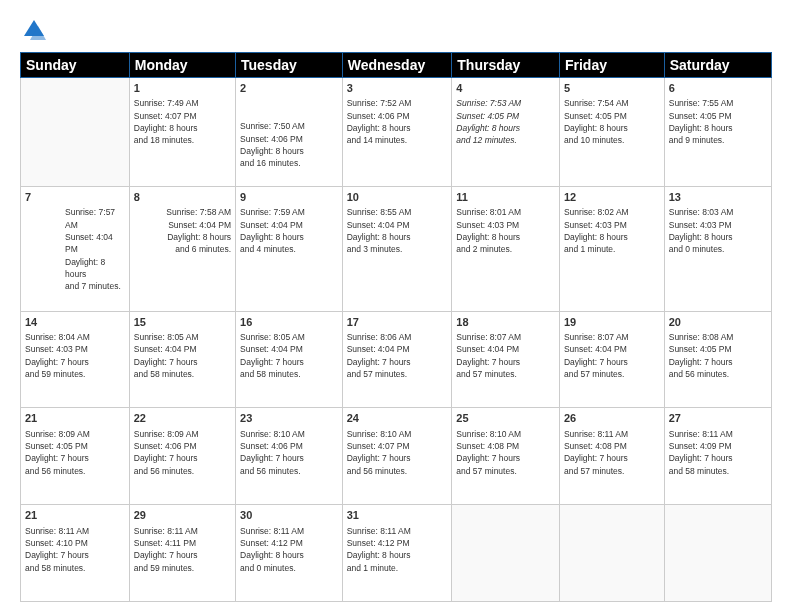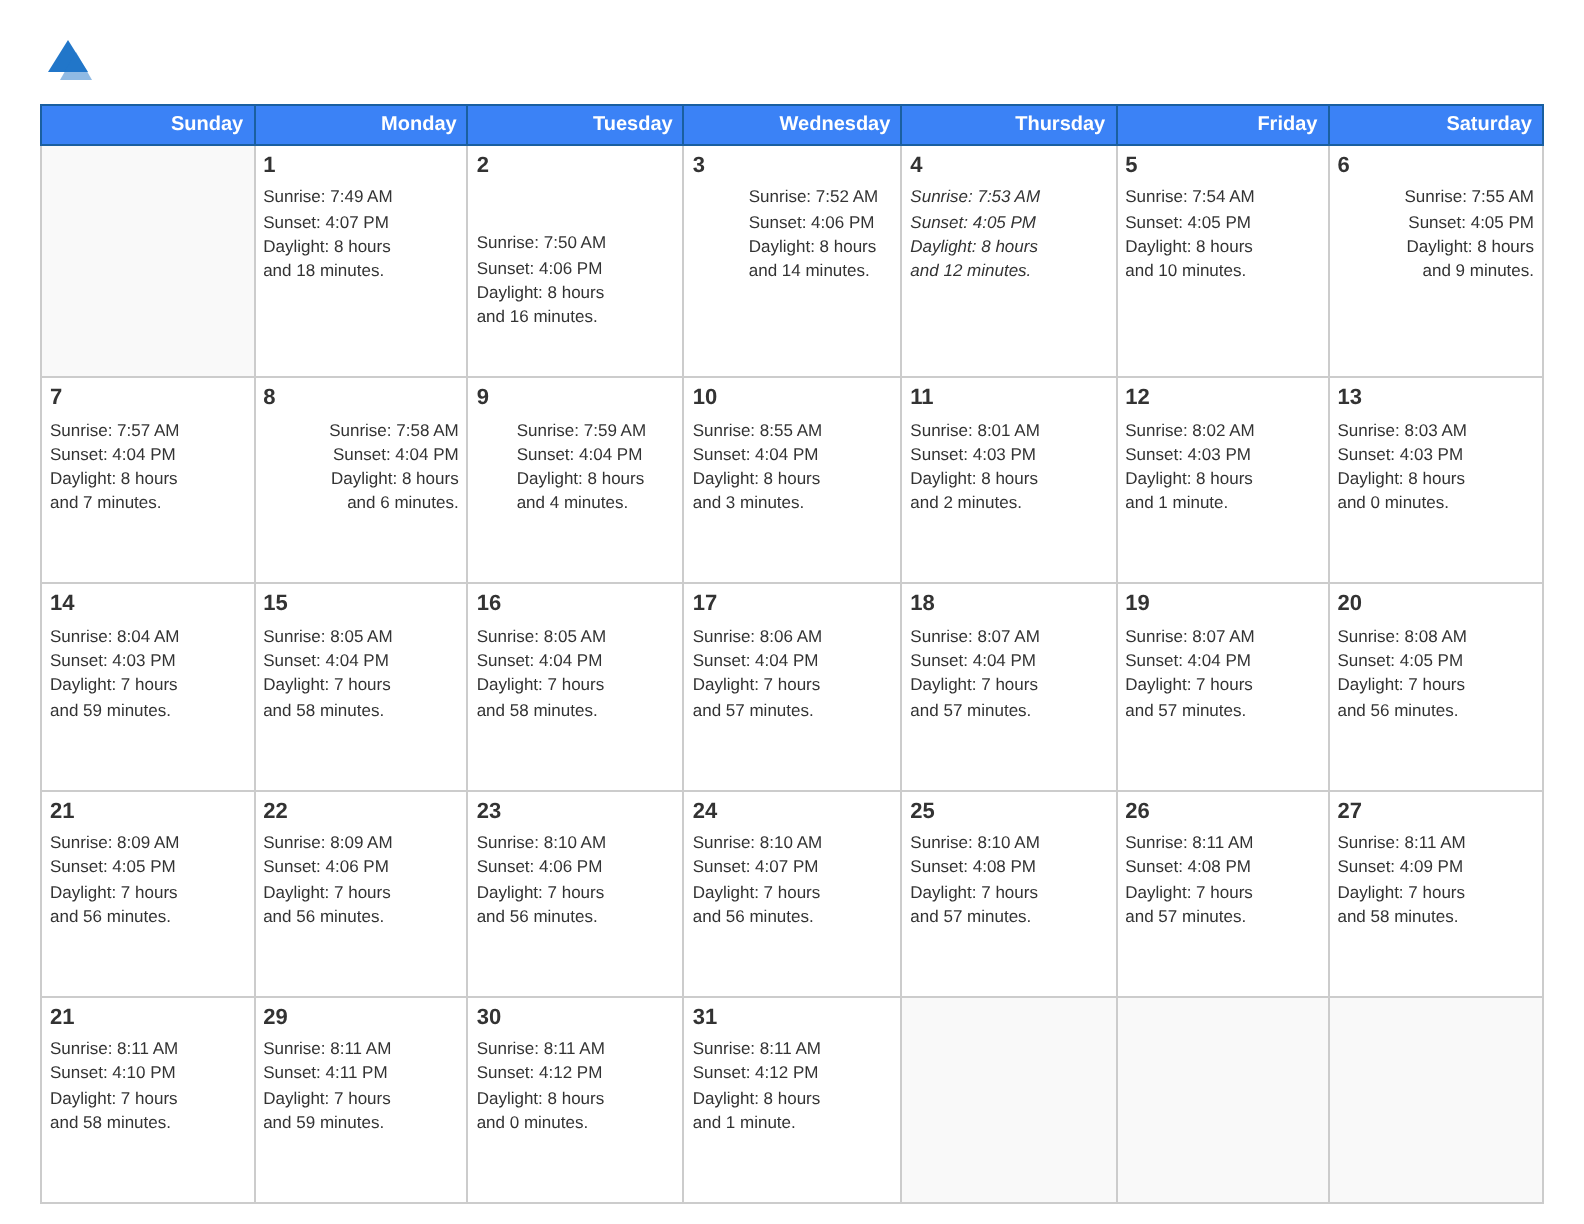--- a/index.html
+++ b/index.html
@@ -52,25 +52,25 @@
       font-size: 13px;
       color: #555;
     }
     .calendar {
       width: 100%;
       border-collapse: collapse;
       flex: 1;
       font-size: 9.5px;
     }
     .calendar thead tr th {
-      background: #3b82f6;
+      background: #000000;
       color: #fff;
-      text-align: right;
+      text-align: left;
       padding: 4px 5px;
-      font-size: 10px;
+      font-size: 14px;
       font-weight: bold;
       border: 1px solid #1a5fa0;
     }
     .calendar tbody tr td {
       border: 1px solid #ccc;
       vertical-align: top;
       padding: 3px 4px;
       width: 113px;
       height: 85px;
       color: #333;
@@ -136,65 +136,65 @@
           </td>
           <td>
             <span class="day-num">2</span>
             <div class="day-info" style="white-space: pre-wrap; margin-top: 24px;">Sunrise: 7:50 AM
 Sunset: 4:06 PM
 Daylight: 8 hours
 and 16 minutes.</div>
           </td>
           <td>
             <span class="day-num">3</span>
-            <div class="day-info" style="white-space: pre-wrap; margin-left: 28px;">Sunrise: 7:52 AM
+            <div class="day-info" style="white-space: pre-wrap;">Sunrise: 7:52 AM
 Sunset: 4:06 PM
 Daylight: 8 hours
 and 14 minutes.</div>
           </td>
           <td>
             <span class="day-num">4</span>
             <div class="day-info" style="white-space: pre-wrap; font-style: italic;">Sunrise: 7:53 AM
 Sunset: 4:05 PM
 Daylight: 8 hours
 and 12 minutes.</div>
           </td>
           <td>
             <span class="day-num">5</span>
             <div class="day-info" style="white-space: pre-wrap;">Sunrise: 7:54 AM
 Sunset: 4:05 PM
 Daylight: 8 hours
 and 10 minutes.</div>
           </td>
           <td>
             <span class="day-num">6</span>
-            <div class="day-info" style="white-space: pre-wrap; text-align: right;">Sunrise: 7:55 AM
+            <div class="day-info" style="white-space: pre-wrap;">Sunrise: 7:55 AM
 Sunset: 4:05 PM
 Daylight: 8 hours
 and 9 minutes.</div>
           </td>
         </tr>
         <tr>
           <td>
             <span class="day-num">7</span>
-            <div class="day-info" style="white-space: pre-wrap;">Sunrise: 7:57 AM
+            <div class="day-info" style="white-space: pre-wrap; margin-left: 40px;">Sunrise: 7:57 AM
 Sunset: 4:04 PM
 Daylight: 8 hours
 and 7 minutes.</div>
           </td>
           <td>
             <span class="day-num">8</span>
             <div class="day-info" style="white-space: pre-wrap; text-align: right;">Sunrise: 7:58 AM
 Sunset: 4:04 PM
 Daylight: 8 hours
 and 6 minutes.</div>
           </td>
           <td>
             <span class="day-num">9</span>
-            <div class="day-info" style="white-space: pre-wrap; margin-left: 20px;">Sunrise: 7:59 AM
+            <div class="day-info" style="white-space: pre-wrap;">Sunrise: 7:59 AM
 Sunset: 4:04 PM
 Daylight: 8 hours
 and 4 minutes.</div>
           </td>
           <td>
             <span class="day-num">10</span>
             <div class="day-info" style="white-space: pre-wrap;">Sunrise: 8:55 AM
 Sunset: 4:04 PM
 Daylight: 8 hours
 and 3 minutes.</div>

